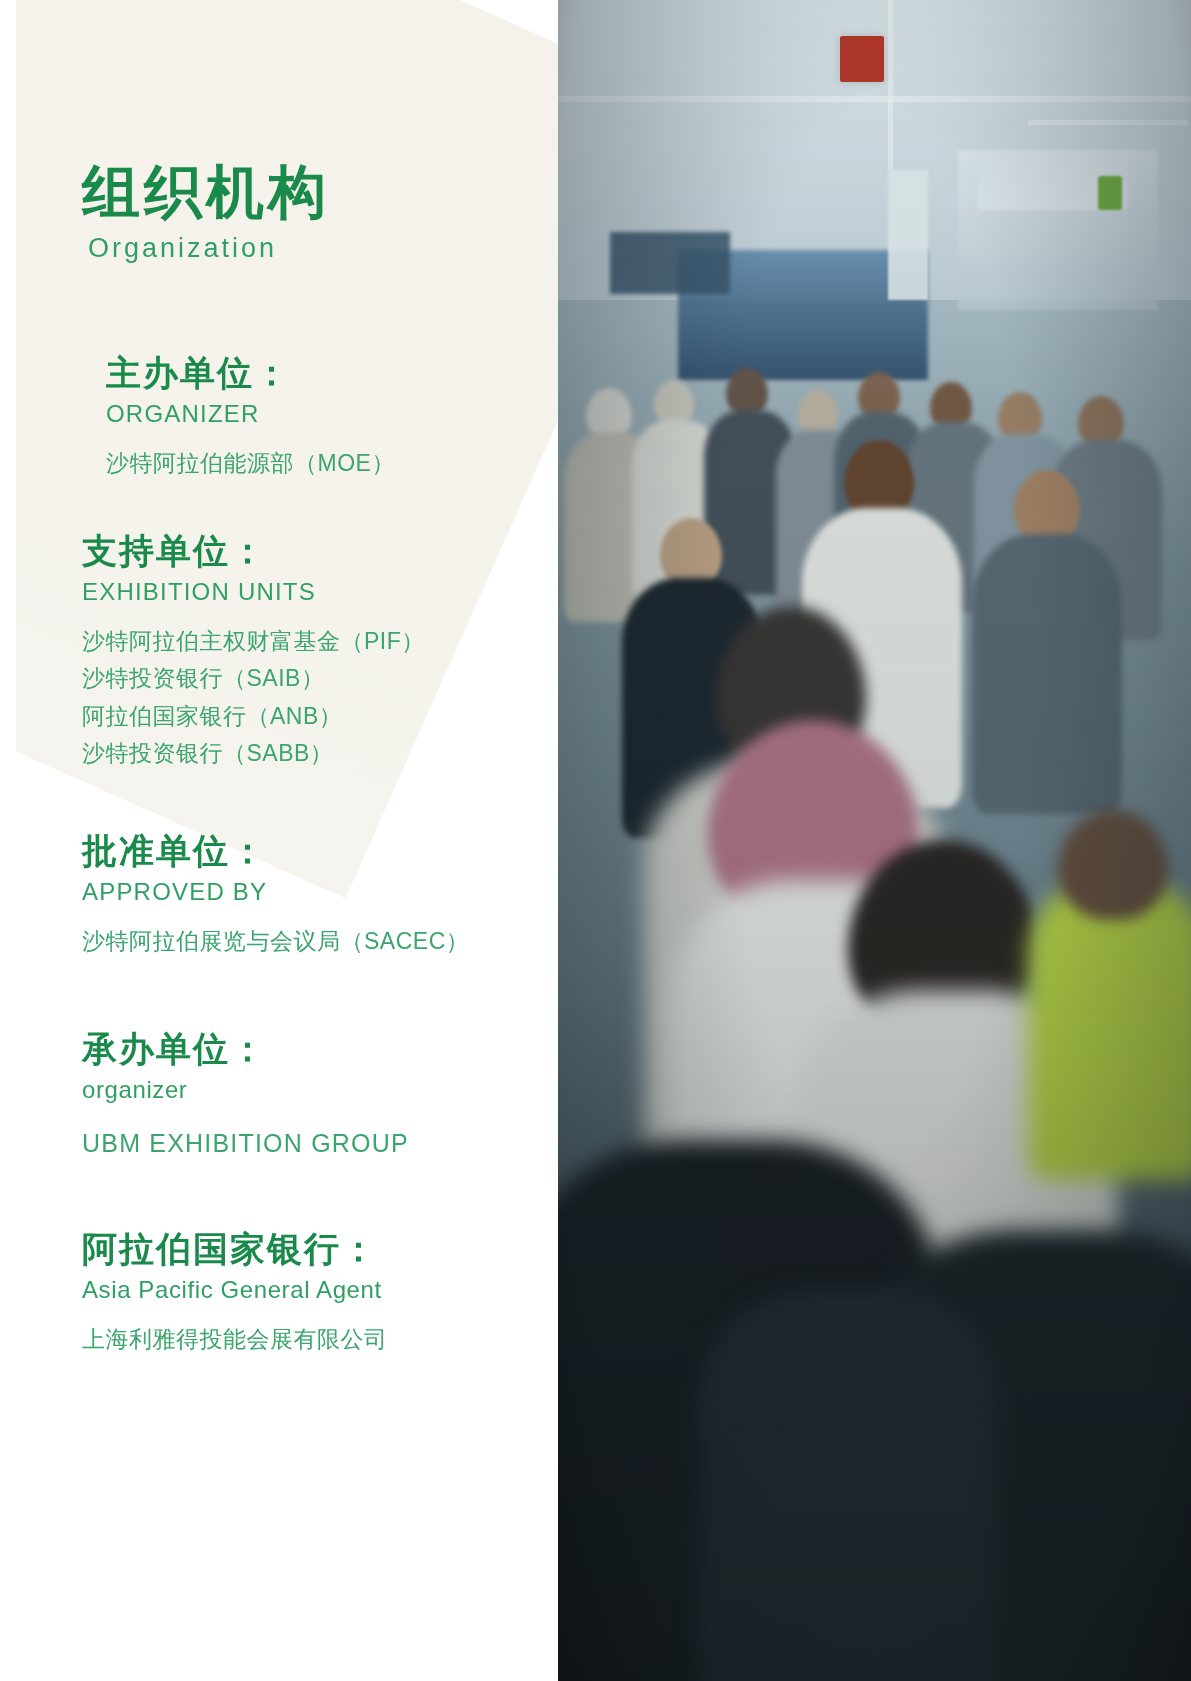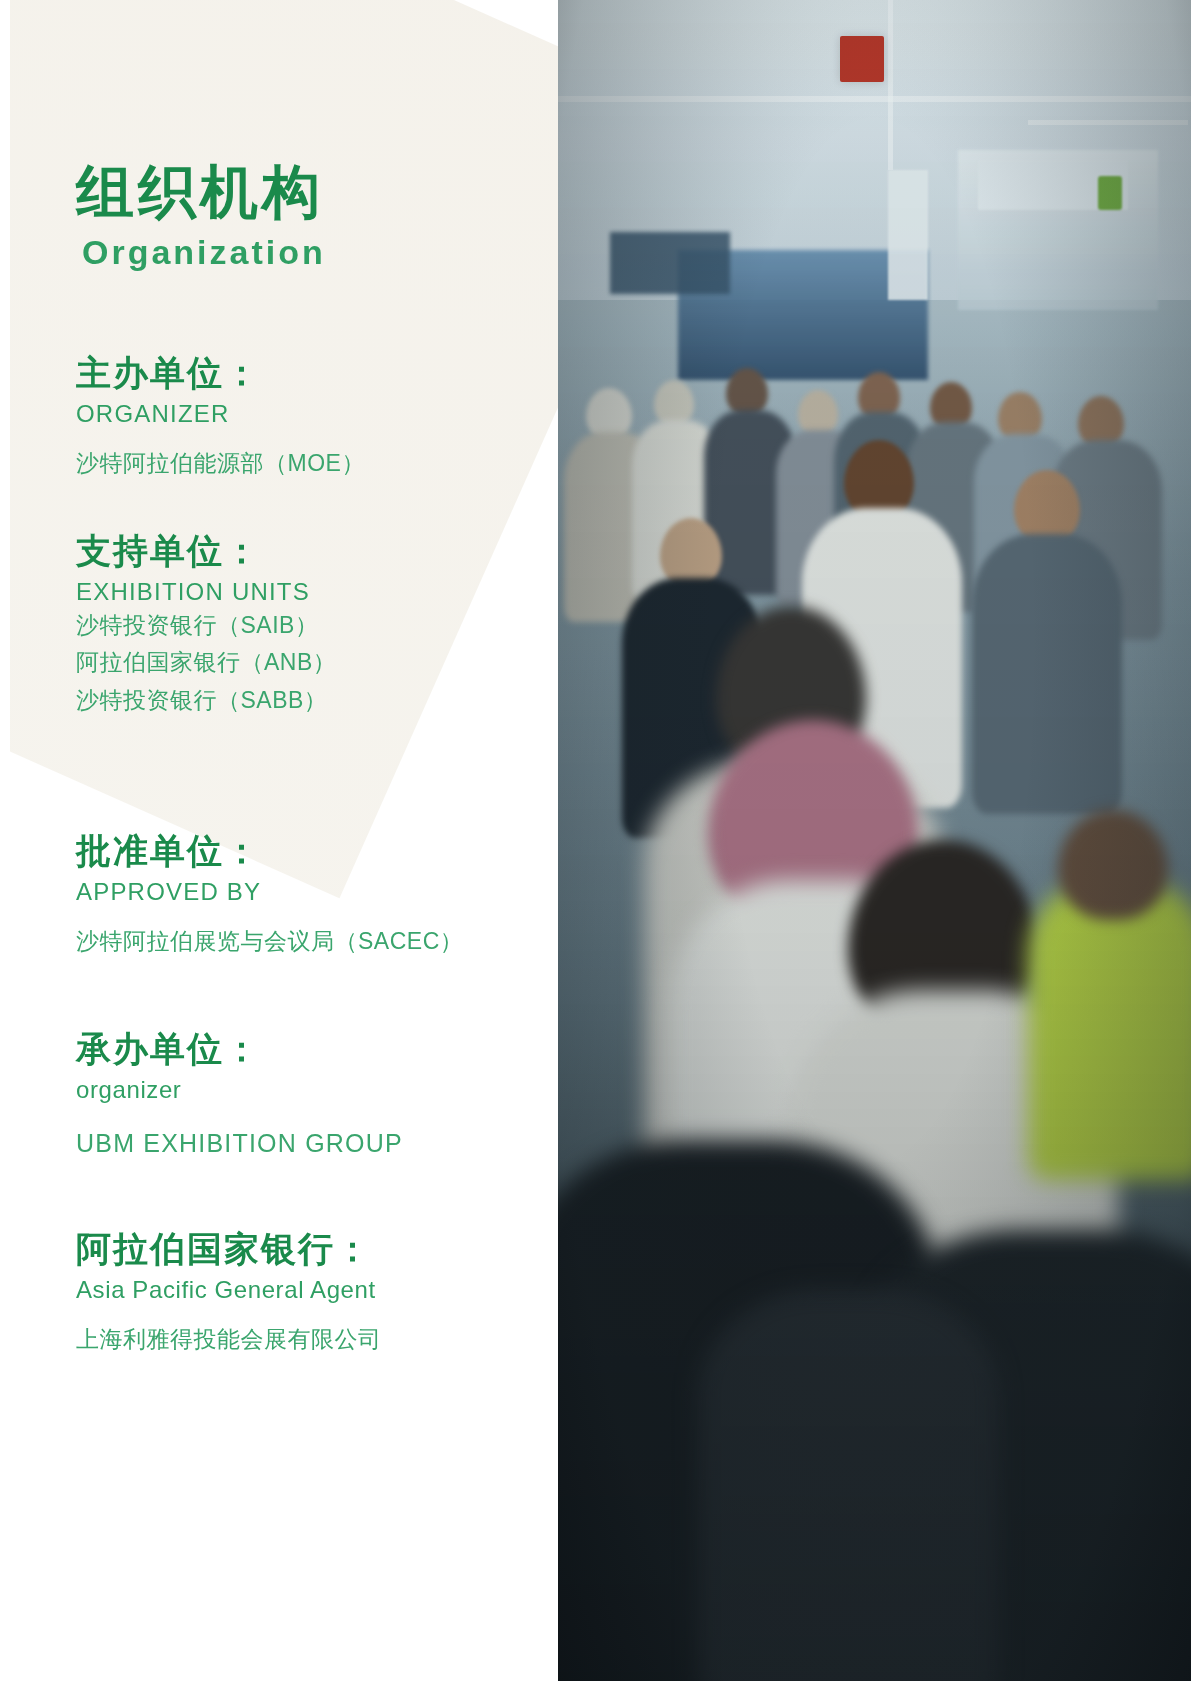--- a/index.html
+++ b/index.html
@@ -18,21 +18,21 @@
     position: relative;
     width: 1191px;
     height: 1681px;
     background: #ffffff;
     overflow: hidden;
   }
 
   
   .left-panel {
     position: absolute;
-    left: 10px;
+    left: 16px;
     top: 0;
     width: 646px;
     height: 1681px;
     background: #ffffff;
     overflow: hidden;
   }
   
   .diagonal-wash {
     position: absolute;
     left: -140px;
@@ -75,22 +75,22 @@
   .title-cn {
     color: #1a8a4b;
     font-size: 58px;
     font-weight: bold;
     letter-spacing: 4px;
     line-height: 1.1;
     margin: 0;
   }
   .title-en {
     color: #2f9f63;
-    font-size: 34px;
-    font-weight: 700;
+    font-size: 27px;
+    font-weight: 400;
     letter-spacing: 3px;
     margin: 10px 0 0 6px;
     line-height: 1.1;
   }
 
   .sec-cn {
     color: #1a8a4b;
     font-size: 35px;
     font-weight: bold;
     letter-spacing: 2px;
@@ -235,29 +235,30 @@
     <div class="diagonal-wash"></div>
     <div class="diagonal-wash2"></div>
 
     <div class="content">
 
       <div class="pad" style="top:160px;">
         <div class="title-cn">组织机构</div>
         <div class="title-en">Organization</div>
       </div>
 
-      <div class="pad" style="top:352px;">
+      <div class="pad" style="top:352px;margin-left:24px;">
         <div class="sec-cn">主办单位：</div>
         <div class="sec-en">ORGANIZER</div>
         <div class="item first">沙特阿拉伯能源部（MOE）</div>
       </div>
 
       <div class="pad" style="top:530px;">
         <div class="sec-cn">支持单位：</div>
         <div class="sec-en">EXHIBITION UNITS</div>
+        <div class="item first">沙特阿拉伯主权财富基金（PIF）</div>
         <div class="item">沙特投资银行（SAIB）</div>
         <div class="item">阿拉伯国家银行（ANB）</div>
         <div class="item">沙特投资银行（SABB）</div>
       </div>
 
       <div class="pad" style="top:1028px;">
         <div class="sec-cn">承办单位：</div>
         <div class="sec-en lower">organizer</div>
         <div class="item item-big">UBM EXHIBITION GROUP</div>
       </div>

